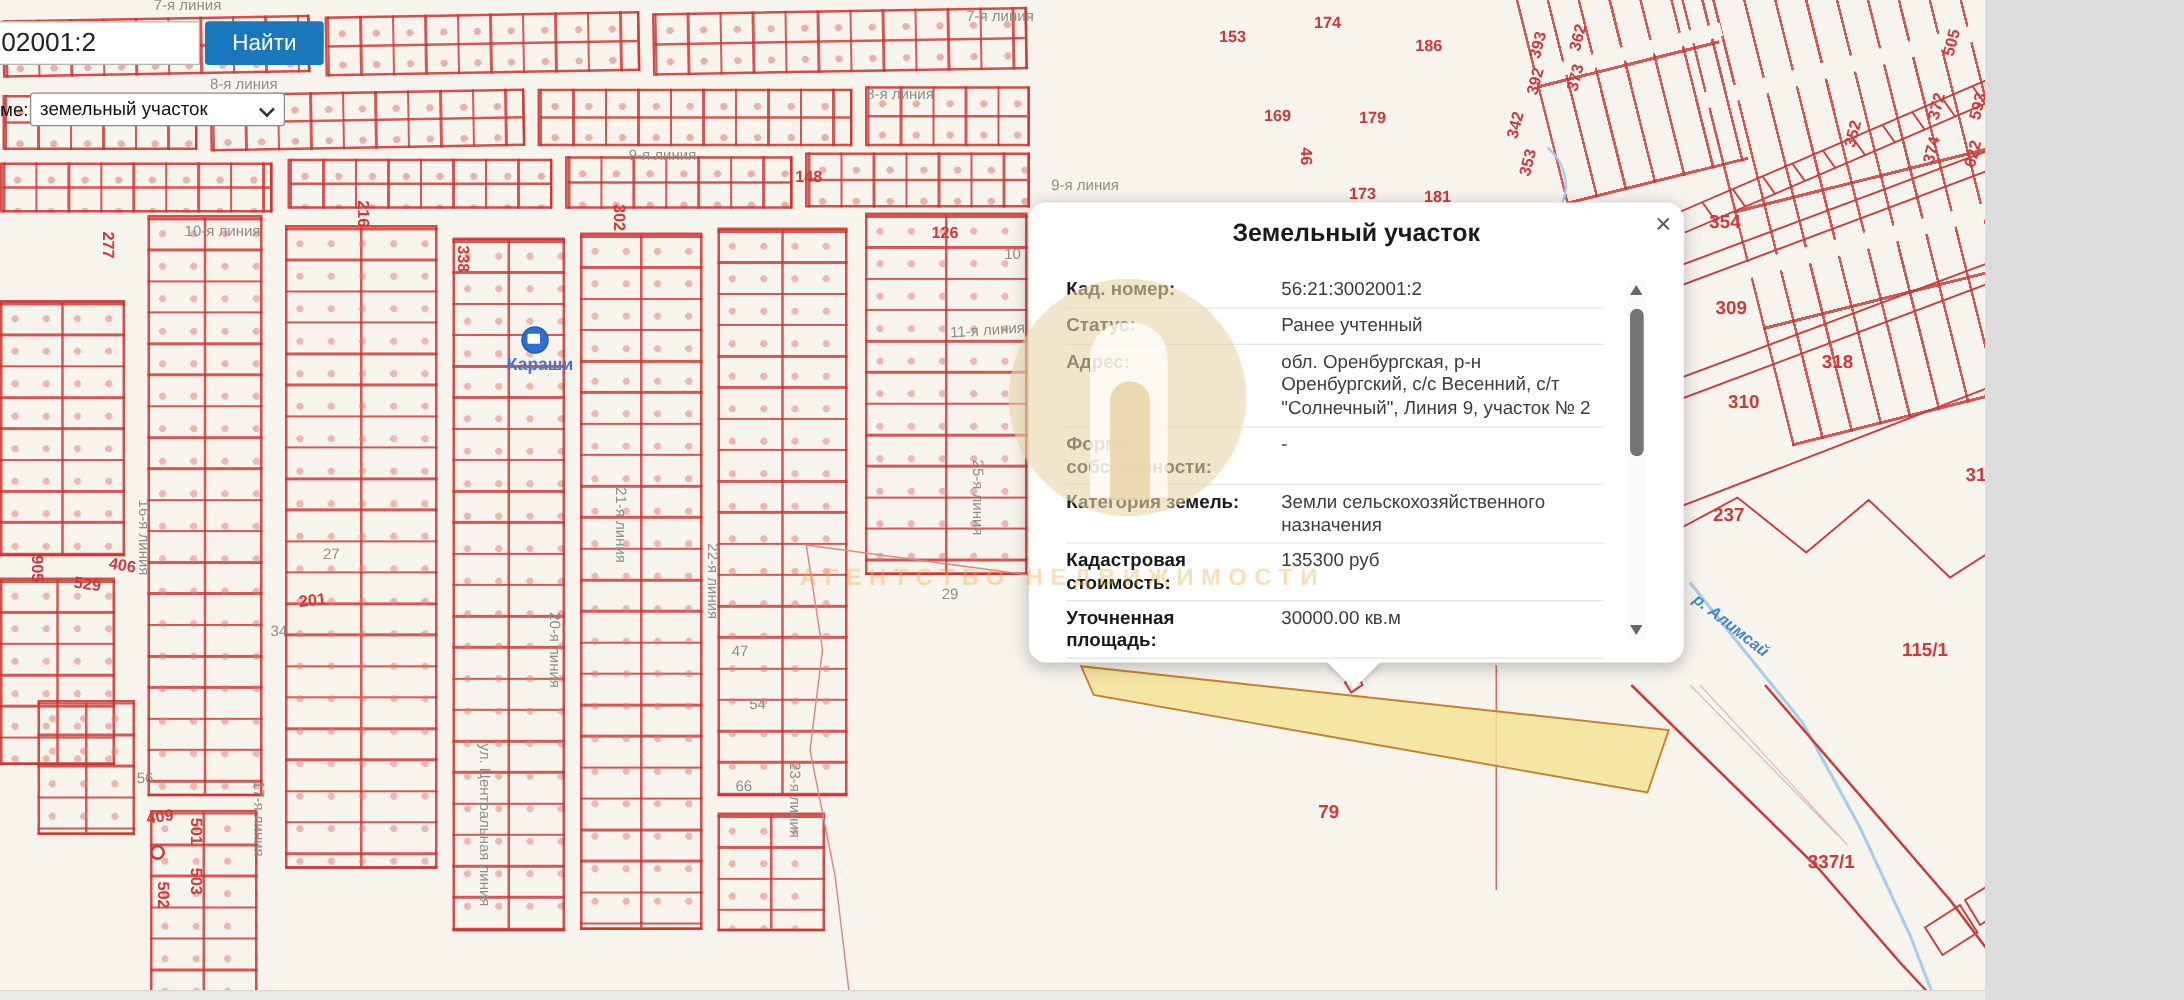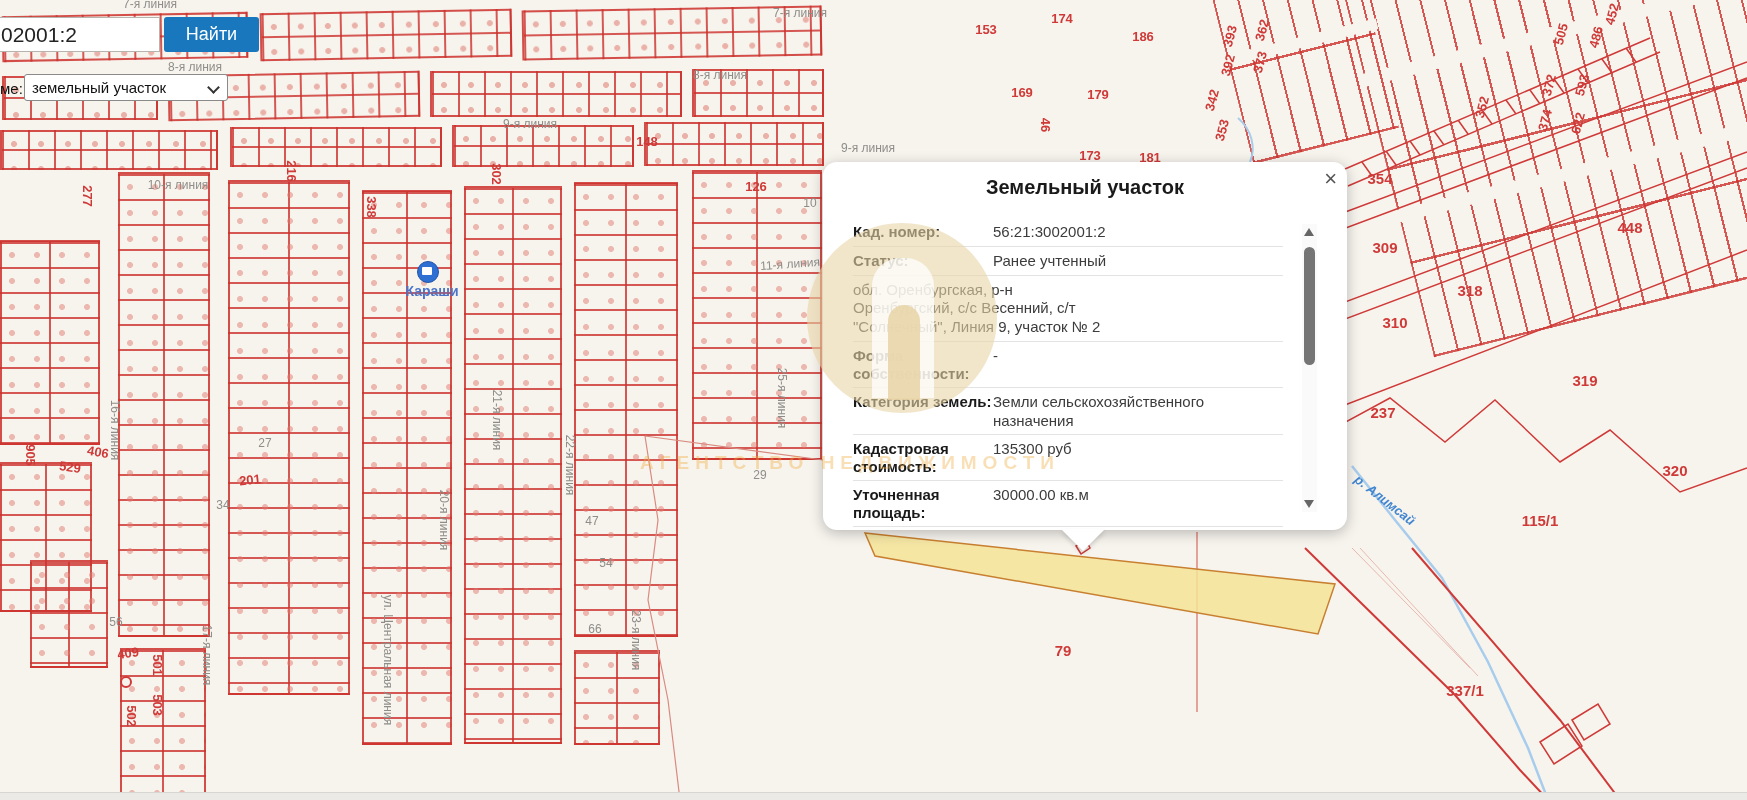--- a/index.html
+++ b/index.html
@@ -1,16 +1,16 @@
 <!DOCTYPE html>
 <html><head>
 <meta charset="utf-8">
 <style>
   html,body{margin:0;padding:0;background:#dcdcdc;font-family:"Liberation Sans",sans-serif;}
-  #app{position:relative;width:1747px;height:800px;overflow:hidden;background:#f7f4ee;}
+  #app{position:relative;width:1588px;height:800px;overflow:hidden;background:#f7f4ee;}
   
   .blk{position:absolute;border:2px solid rgba(205,48,44,.85);box-sizing:border-box;z-index:2;}
   .rowb{background:
     radial-gradient(circle 3px at 12px 12px, rgba(224,122,112,.55) 95%, transparent) 0 0/27px 25px repeat,
     repeating-linear-gradient(90deg, rgba(205,48,44,.8) 0 2px, transparent 2px 26px),
     linear-gradient(rgba(205,48,44,.8),rgba(205,48,44,.8)) 0 50%/100% 2px no-repeat;}
   .colb{background:
     radial-gradient(circle 3px at 10px 13px, rgba(224,122,112,.5) 95%, transparent) 0 0/25px 26px repeat,
     repeating-linear-gradient(180deg, rgba(205,48,44,.8) 0 2px, transparent 2px 25px),
     linear-gradient(rgba(205,48,44,.8),rgba(205,48,44,.8)) 50% 0/2px 100% no-repeat;}
@@ -44,21 +44,21 @@
   #wm .sub{position:absolute;left:640px;top:452px;font-size:19px;font-weight:700;
            letter-spacing:6px;color:rgba(240,170,60,.38);}
   
   #popup{position:absolute;left:823px;top:162px;width:524px;height:368px;background:#fff;
          border-radius:14px;box-shadow:0 3px 14px rgba(0,0,0,.25);z-index:40;overflow:hidden;box-sizing:border-box;}
   #popup h1{margin:14px 0 10px 0;text-align:center;font-size:20px;color:#1a1a1a;}
   #popup .close{position:absolute;top:6px;right:10px;font-size:22px;color:#555;cursor:pointer;line-height:1;}
   #rows{position:absolute;left:30px;top:56px;width:430px;}
   .prow{display:flex;border-bottom:1px solid #e3e3e3;padding:5px 0 4px 0;}
   .prow .pl{width:140px;flex:0 0 140px;font-weight:700;color:#1a1a1a;font-size:15px;line-height:1.2;}
-  .prow .pv{width:262px;color:#3c3c3c;font-size:15px;line-height:1.25;}
+  .prow .pv{margin-left:32px;width:262px;color:#3c3c3c;font-size:15px;line-height:1.25;}
   #ptail{position:absolute;left:1061px;top:529px;width:0;height:0;z-index:40;
          border-left:22px solid transparent;border-right:22px solid transparent;border-top:22px solid #fff;
          filter:drop-shadow(0 3px 2px rgba(0,0,0,.15));}
   
   #sb{position:absolute;right:30px;top:62px;width:15px;height:288px;background:#fafafa;}
   #sb .arr{position:absolute;left:2px;width:0;height:0;border-left:5.5px solid transparent;border-right:5.5px solid transparent;}
   #sb .up{top:4px;border-bottom:8px solid #666;}
   #sb .dn{bottom:4px;border-top:8px solid #666;}
   #sb .thumb{position:absolute;left:2px;top:23px;width:11px;height:118px;background:#757575;border-radius:6px;}
   
@@ -236,20 +236,21 @@
     <div id="rows">
         <div class="prow">
           <span class="pl">Кад. номер:</span>
           <span class="pv">56:21:3002001:2</span>
         </div>
         <div class="prow">
           <span class="pl">Статус:</span>
           <span class="pv">Ранее учтенный</span>
         </div>
         <div class="prow">
+          <span class="pl">Адрес:</span>
           <span class="pv">обл. Оренбургская, р-н Оренбургский, с/с Весенний, с/т "Солнечный", Линия 9, участок № 2</span>
         </div>
         <div class="prow">
           <span class="pl">Форма собственности:</span>
           <span class="pv">-</span>
         </div>
         <div class="prow">
           <span class="pl">Категория земель:</span>
           <span class="pv">Земли сельскохозяйственного назначения</span>
         </div>

